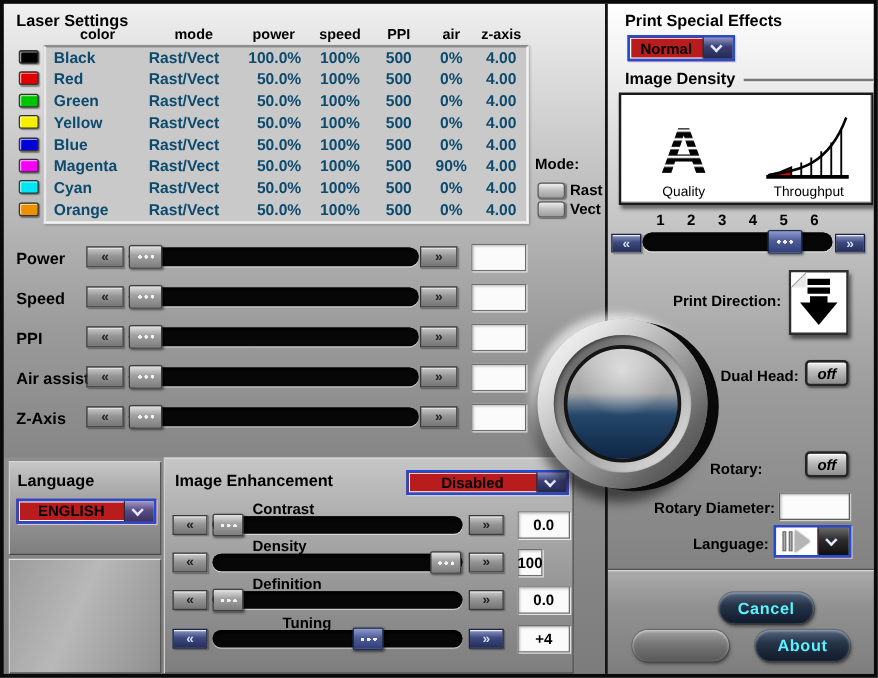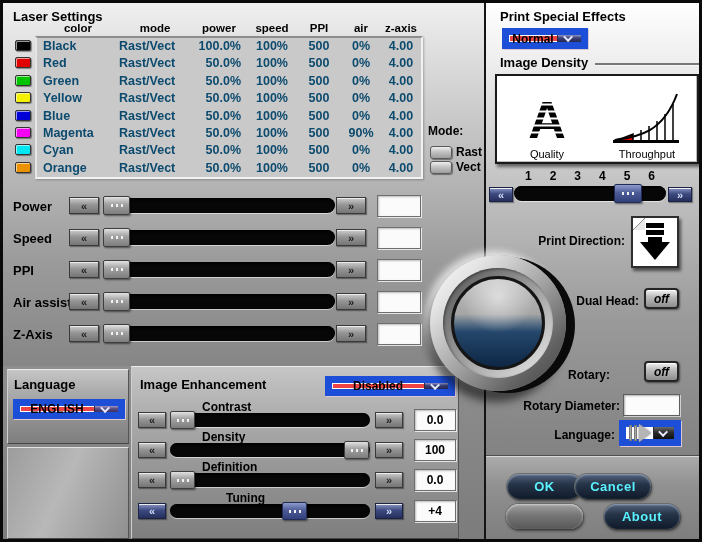--- a/index.html
+++ b/index.html
@@ -38,21 +38,21 @@
   
   .arrow-btn{display:flex;align-items:center;justify-content:center;font-size:11px;font-weight:bold;color:#222;background:linear-gradient(180deg,#cdcdcd,#969696 45%,#757575);border:1px solid #3a3a3a;box-shadow:inset 0 1px 0 #ececec,1px 1px 1px rgba(0,0,0,.35);padding:0;cursor:pointer;}
   .arrow-btn.navy{background:linear-gradient(180deg,#8b97c6,#3d4a80 45%,#252f5c);color:#d6defa;border-color:#1b2347;}
   .track{background:#070707;border-radius:8px;box-shadow:0 1px 0 rgba(255,255,255,.55),inset 0 2px 3px #000;}
   .handle{position:absolute;border:1px solid #3e3e3e;border-radius:2px;background:linear-gradient(180deg,#e2e2e2,#a2a2a2 42%,#7d7d7d);box-shadow:1px 1px 2px rgba(0,0,0,.5);display:flex;align-items:center;justify-content:center;cursor:pointer;}
   .handle.navy{background:linear-gradient(180deg,#8d9bce,#4d5c96 45%,#31407a);border-color:#222c55;}
   .dots{width:14px;height:3px;display:block;background:radial-gradient(circle 1.5px at 2px 1.5px,#f2f2f2 95%,transparent) ,radial-gradient(circle 1.5px at 7px 1.5px,#f2f2f2 95%,transparent),radial-gradient(circle 1.5px at 12px 1.5px,#f2f2f2 95%,transparent);}
   .valbox{background:#fbfbfb;border:1px solid #6e6e6e;box-shadow:1px 1px 0 rgba(255,255,255,.75),inset 1px 1px 2px rgba(0,0,0,.25);font-size:12px;font-weight:bold;display:flex;align-items:center;justify-content:center;color:#000;}
 
   
-  .dropdown{display:flex;background:#ef4444;border:7px solid #1d4ed8;box-shadow:1px 1px 0 #dcc8d2,inset 0 0 0 1px #fff;cursor:pointer;}
+  .dropdown{display:flex;background:#b91c1c;border:2px solid #1d4ed8;box-shadow:1px 1px 0 #dcc8d2,inset 0 0 0 1px #fff;cursor:pointer;}
   .dropdown .dtext{flex:1;display:flex;align-items:center;justify-content:center;font-size:12px;font-weight:bold;color:#000;}
   .dbtn{width:24px;display:flex;align-items:center;justify-content:center;background:linear-gradient(180deg,#8f95c9,#3b4176 42%,#23284f);border-left:1px solid #2a2a3a;}
   .dbtn.purple{background:linear-gradient(180deg,#a496c6,#5a4d85 45%,#3c3160);}
   .dbtn.dark{background:linear-gradient(180deg,#6a6a6a,#2c2c2c 45%,#101010);}
   .chev{width:7px;height:7px;border-left:2px solid #e6e9ff;border-bottom:2px solid #e6e9ff;transform:rotate(-45deg) translateY(-2px);}
 
   
   .etch{height:2px;background:#777;box-shadow:0 1px 0 #f5f5f5;}
   #density-box{left:492px;top:71px;width:204px;height:90px;background:#fff;border:2px solid #1a1a1a;box-shadow:2px 3px 3px rgba(0,0,0,.5),inset -1px -1px 0 #bbb;display:flex;align-items:stretch;}
   .icon-col{flex:1;display:flex;flex-direction:column;align-items:center;justify-content:flex-end;padding-bottom:2px;}
@@ -349,21 +349,20 @@
     <span class="dir-ico">
       <span class="dir-bar"></span>
       <span class="dir-bar"></span>
       <span class="dir-tri"></span>
     </span>
     <span class="dbtn dark" style="width:26px;">
         <span class="chev"></span>
       </span>
   </div>
 
-  <button class="abs pill" style="left:504px;top:471px;width:75px;height:25px;">OK</button>
   <button class="abs pill" style="left:572px;top:471px;width:76px;height:25px;">Cancel</button>
   <button class="abs pill blank" style="left:503px;top:501px;width:77px;height:25px;"></button>
   <button class="abs pill" style="left:601px;top:501px;width:76px;height:25px;">About</button>
 
   <div class="abs sub-panel" style="left:4px;top:366px;width:122px;height:75px;">
     <div class="abs title" style="left:6px;top:7px;">Language</div>
     <div class="abs dropdown" style="left:5px;top:29px;width:112px;height:20px;">
       <span class="dtext">ENGLISH</span>
       <span class="dbtn purple">
           <span class="chev"></span>
@@ -400,21 +399,21 @@
         <span>«</span>
       </button>
     <div class="abs track" style="left:38px;top:76px;width:200px;height:14px;">
       <div class="handle" style="width: 25px; height: 18px; top: -2px; left: 87%;">
           <span class="dots"></span>
         </div>
     </div>
     <button class="abs arrow-btn" style="left:243px;top:75px;width:28px;height:16px;">
         <span>»</span>
       </button>
-    <div class="abs valbox" style="left:282px;top:72px;width:42px;height:22px;">100</div>
+    <div class="abs valbox" style="left:282px;top:72px;width:20px;height:22px;">100</div>
 
     <div class="abs lab" style="left:70px;top:93px;">Definition</div>
     <button class="abs arrow-btn" style="left:6px;top:105px;width:28px;height:16px;">
         <span>«</span>
       </button>
     <div class="abs track" style="left:38px;top:106px;width:200px;height:14px;">
       <div class="handle" style="width: 25px; height: 18px; top: -2px; left: 0%;">
           <span class="dots"></span>
         </div>
     </div>

